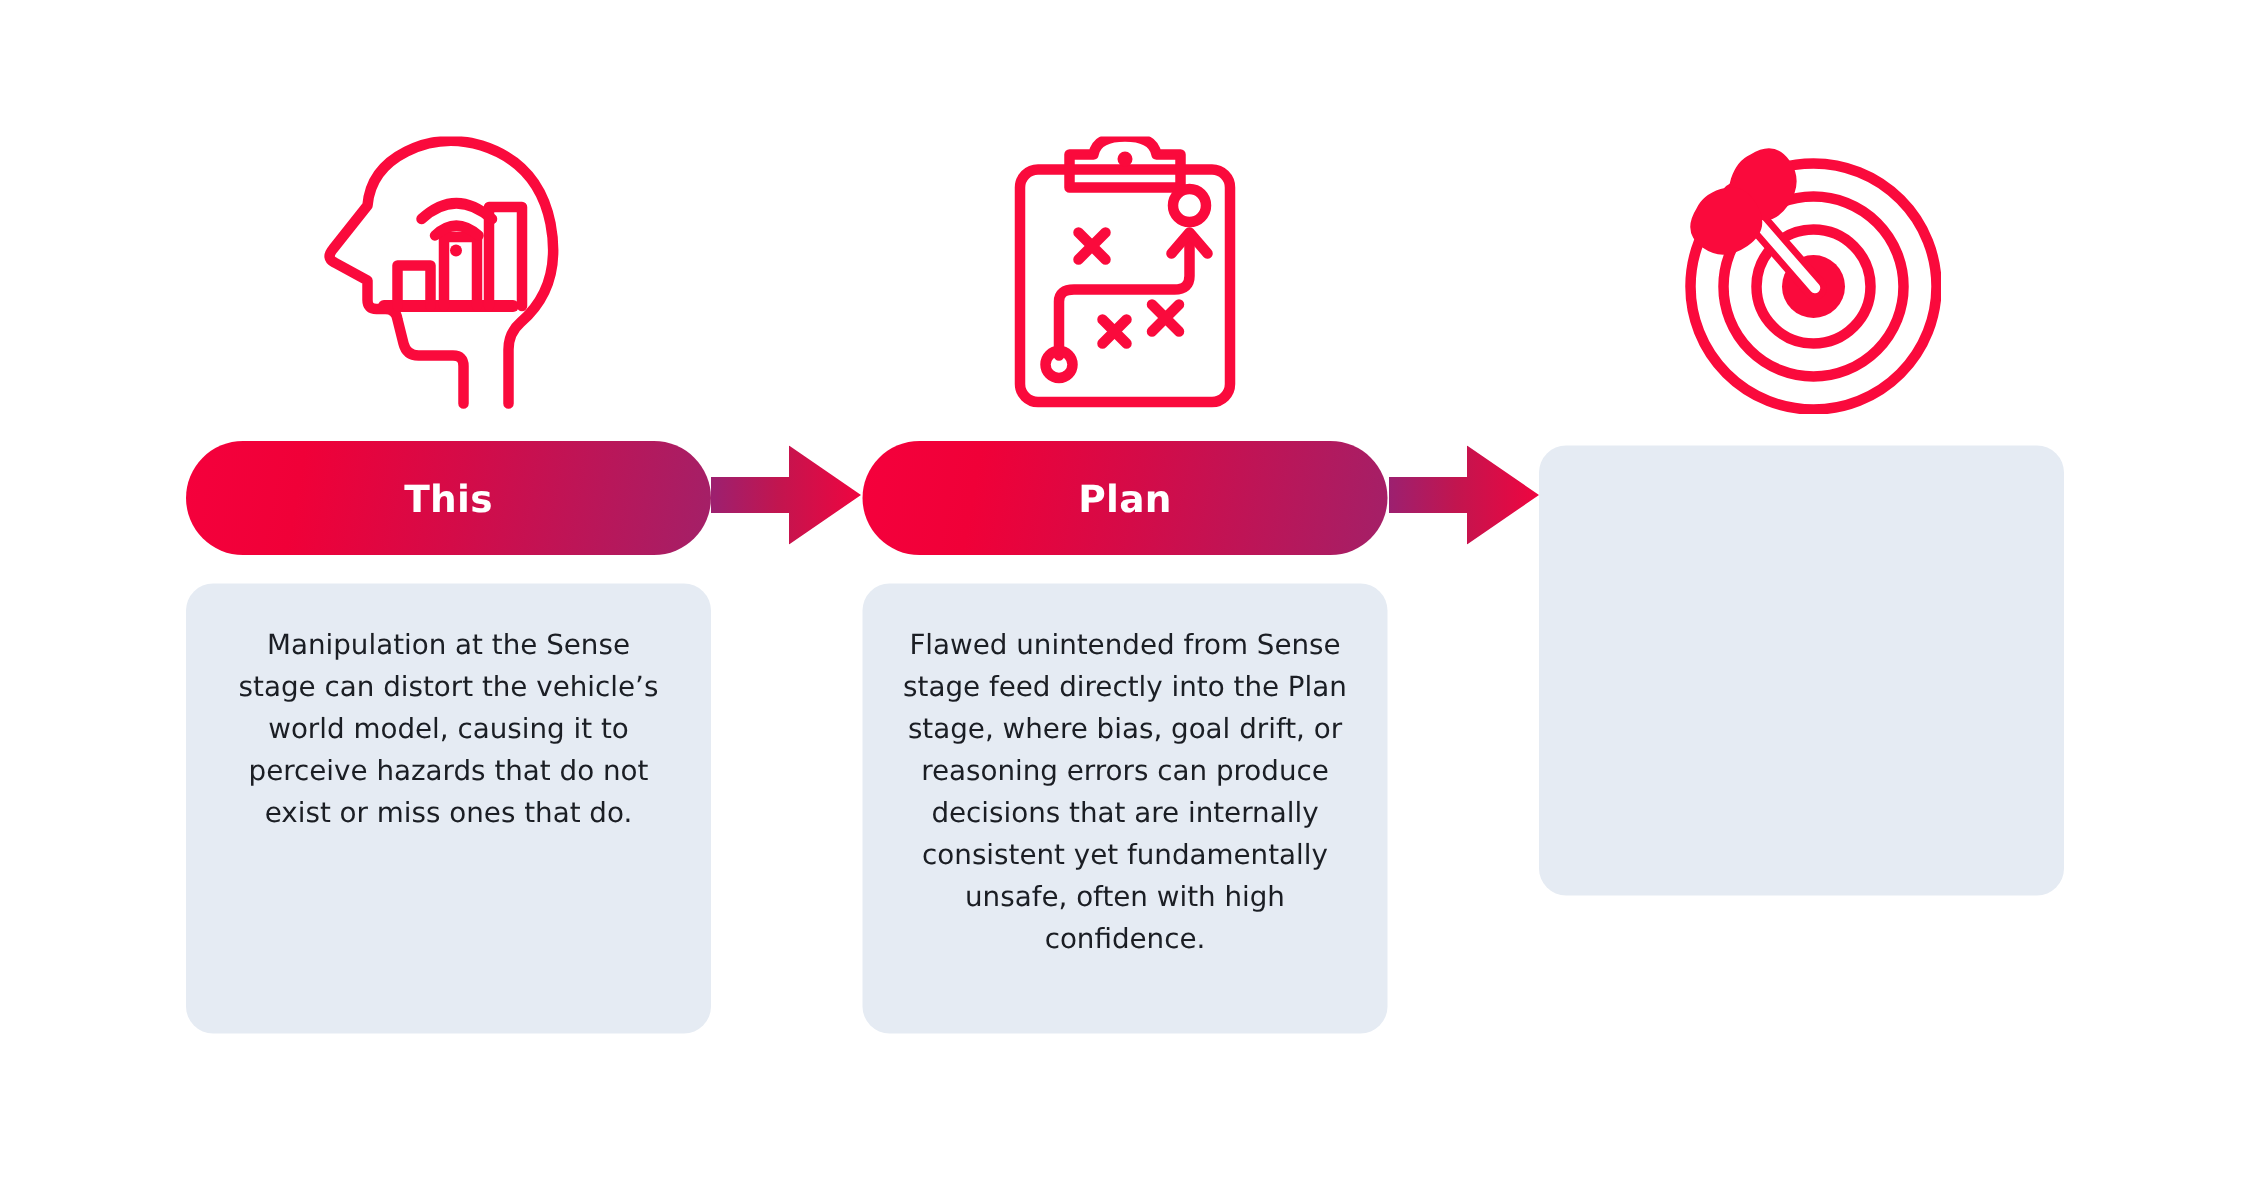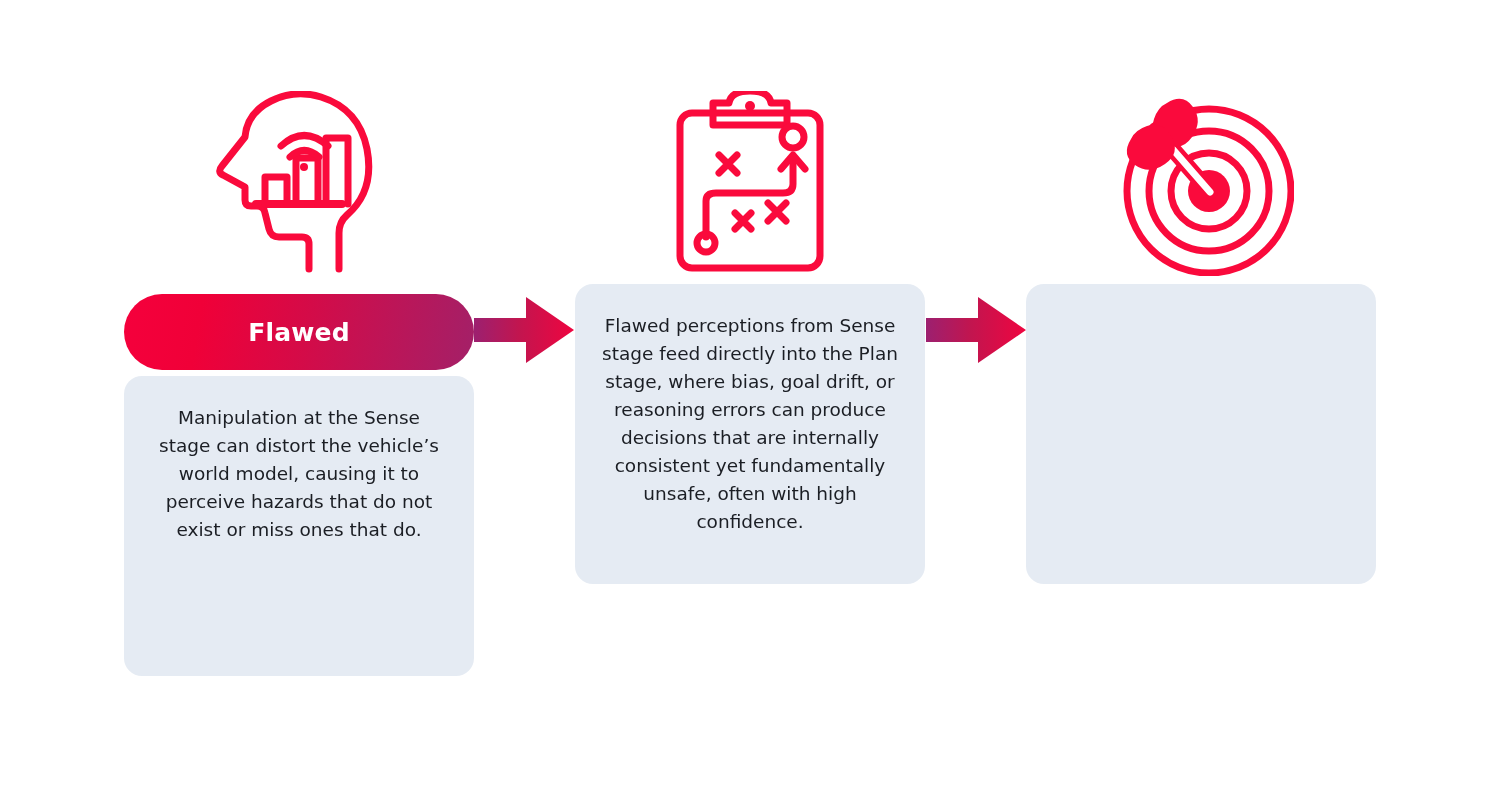--- a/index.html
+++ b/index.html
@@ -75,21 +75,21 @@
     color: #ffffff;
     font-size: 25px;
     font-weight: bold;
     letter-spacing: 0.2px;
     line-height: 1;
   }
 
   .stage-card {
     width: 350px;
     min-height: 300px;
-    margin-top: 6px;
+    margin-top: 19px;
     background: #e5ebf3;
     border-radius: 18px;
     box-sizing: border-box;
     padding: 28px 26px 24px 26px;
     display: flex;
     flex-direction: column;
     align-items: center;
   }
 
   .stage-card.tall {
@@ -158,21 +158,21 @@
             <path d="M117 113 L117 47 L139 47 L139 113"></path>
 
             <path d="M72 55 Q95 34 119 55" stroke-width="7"></path>
             <path d="M81 66 Q95 53 110 66" stroke-width="7"></path>
           </g>
           <circle cx="95" cy="76" r="4" fill="#fa0a3c"></circle>
         </svg>
       </div>
 
       <div class="stage-pill">
-        <span class="stage-pill-label">Flawed</span>
+        <span class="stage-pill-label">This</span>
       </div>
 
       <div class="stage-card">
         <p class="card-para">Manipulation at the Sense stage can distort the vehicle’s world model, causing it to perceive hazards that do not exist or miss ones that do.</p>
       </div>
     </div>
 
     <div class="arrow-gap">
       <div class="arrow-inner">
         <svg width="100" height="66" viewBox="0 0 100 66" xmlns="http://www.w3.org/2000/svg">
@@ -207,23 +207,26 @@
             <circle cx="118" cy="46" r="11"></circle>
 
             <path d="M44 64 L62 82 M62 64 L44 82"></path>
             <path d="M60 122 L76 138 M76 122 L60 138"></path>
             <path d="M93 112 L111 130 M111 112 L93 130"></path>
           </g>
           <circle cx="75" cy="15" r="5" fill="#fa0a3c"></circle>
         </svg>
       </div>
 
+      <div class="stage-pill">
+        <span class="stage-pill-label">Plan</span>
+      </div>
 
       <div class="stage-card">
-        <p class="card-para">Flawed perceptions from Sense stage feed directly into the Plan stage, where bias, goal drift, or reasoning errors can produce decisions that are internally consistent yet fundamentally unsafe, often with high confidence.</p>
+        <p class="card-para">Flawed unintended from Sense stage feed directly into the Plan stage, where bias, goal drift, or reasoning errors can produce decisions that are internally consistent yet fundamentally unsafe, often with high confidence.</p>
       </div>
     </div>
 
     <div class="arrow-gap">
       <div class="arrow-inner">
         <svg width="100" height="66" viewBox="0 0 100 66" xmlns="http://www.w3.org/2000/svg">
           <defs>
             <linearGradient id="arrowGrad2" x1="0" y1="0" x2="1" y2="0">
               <stop offset="0%" stop-color="#9c2070"></stop>
               <stop offset="45%" stop-color="#c2154f"></stop>

